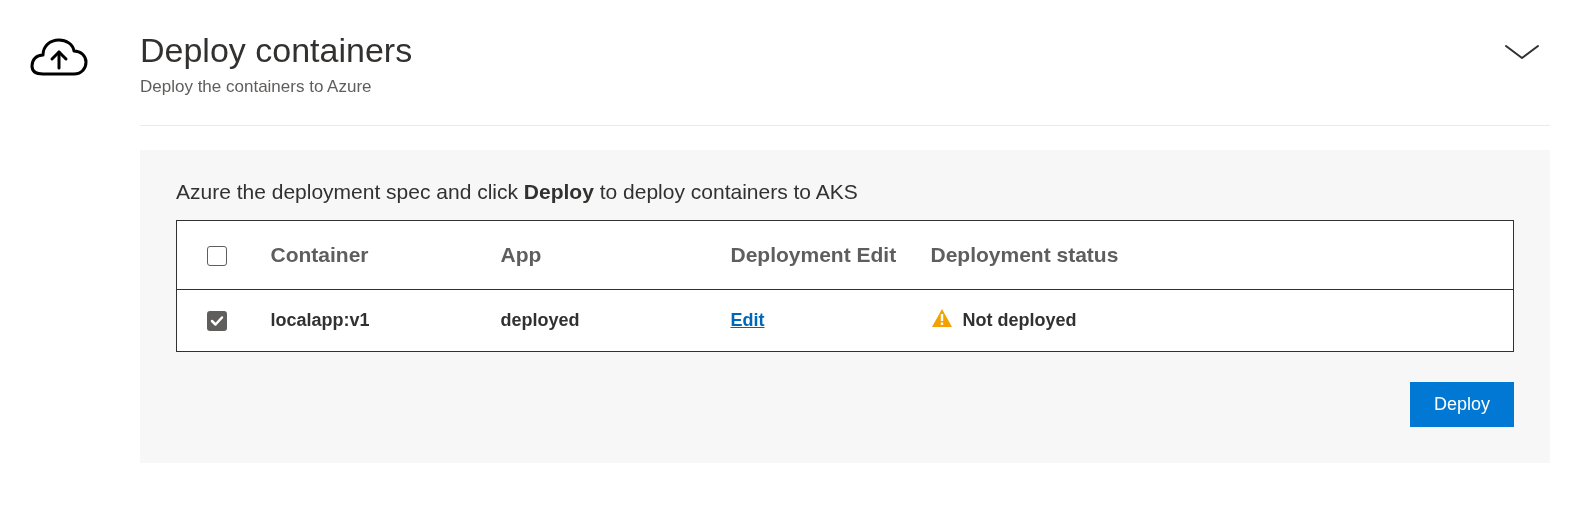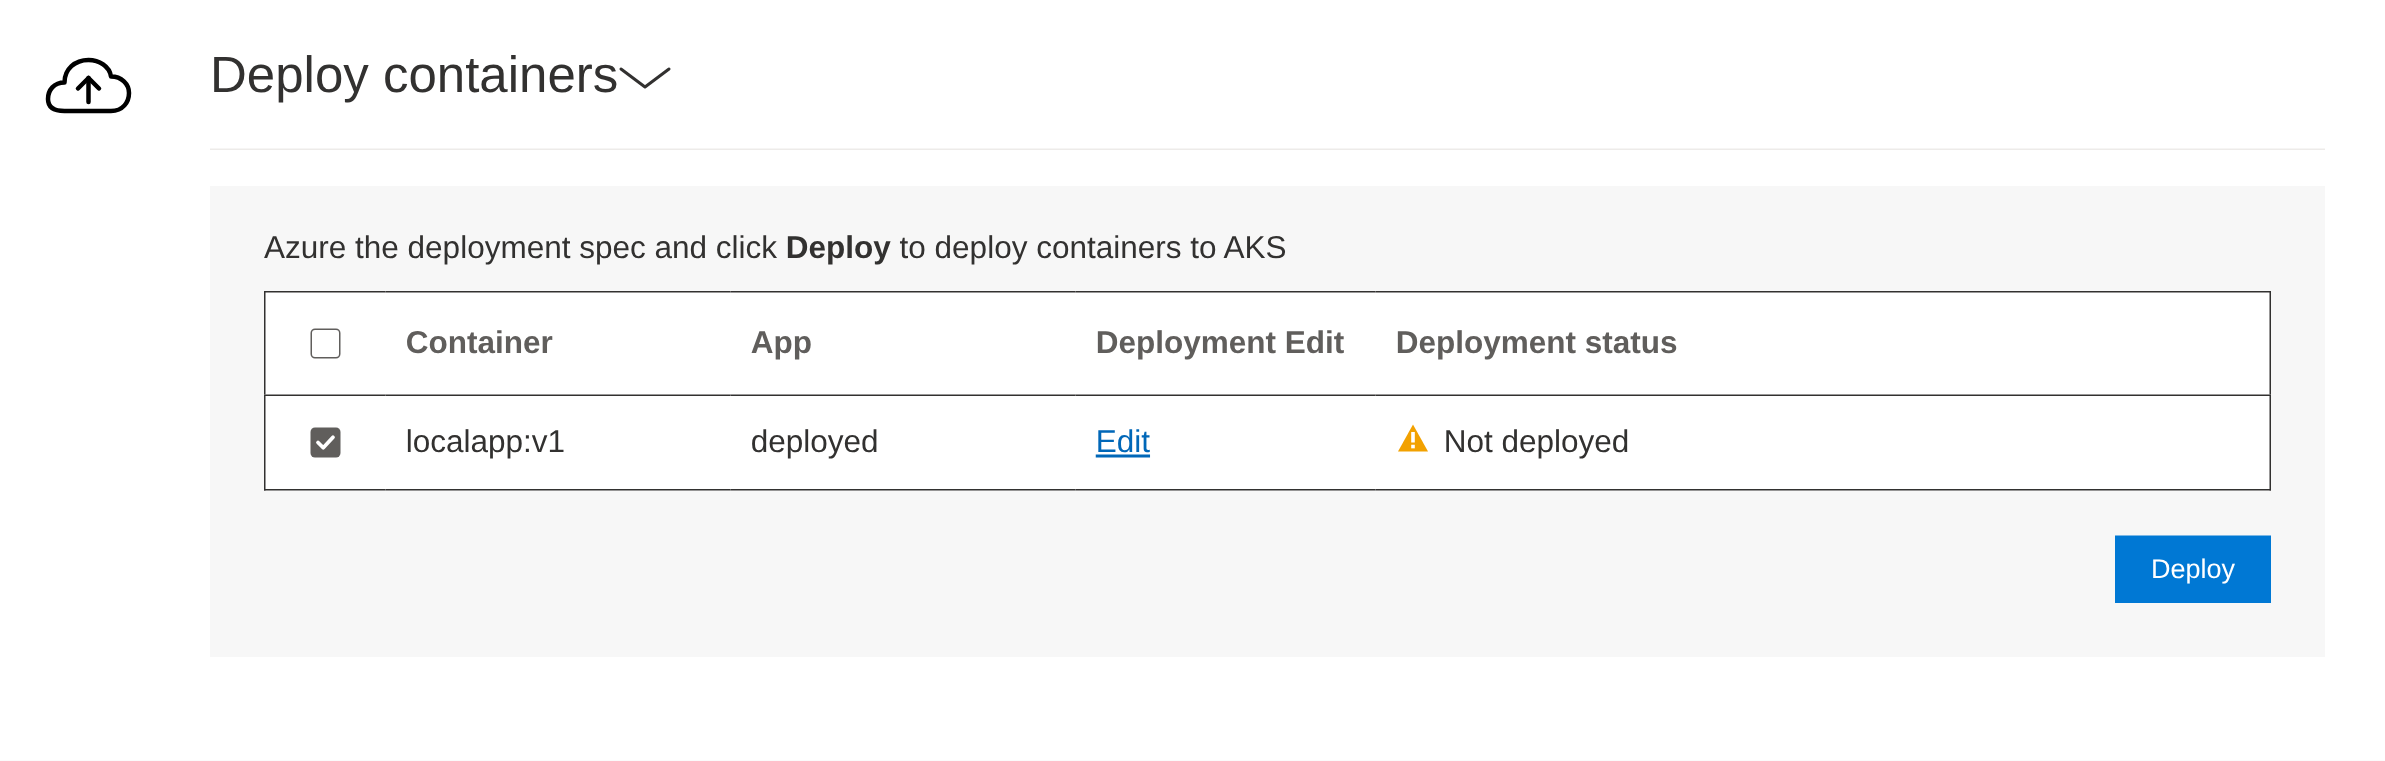--- a/index.html
+++ b/index.html
@@ -23,21 +23,21 @@
       flex-shrink: 0;
       padding-top: 8px;
     }
     .main {
       flex: 1;
       min-width: 0;
     }
     .header-row {
       display: flex;
       align-items: flex-start;
-      justify-content: flex-start;
+      justify-content: space-between;
     }
     .page-title {
       font-size: 34px;
       font-weight: 350;
       color: #323130;
       line-height: 1.2;
     }
     .page-subtitle {
       font-size: 17px;
       font-weight: 350;
@@ -80,22 +80,22 @@
     }
     .table th {
       text-align: left;
       font-weight: 600;
       font-size: 21px;
       color: #605e5c;
       padding: 22px 14px;
       vertical-align: middle;
     }
     .table td {
-      font-size: 21px;
-      font-weight: 400;
+      font-size: 18px;
+      font-weight: 700;
       color: #323130;
       padding: 18px 14px;
       vertical-align: middle;
     }
     .col-check {
       width: 80px;
       text-align: center !important;
     }
     .col-container { width: 230px; }
     .col-app { width: 230px; }
@@ -161,20 +161,21 @@
         <path d="M29 30 L29 14" stroke-linecap="round"></path>
         <path d="M22 21 L29 14 L36 21" stroke-linecap="round" stroke-linejoin="round"></path>
       </svg>
     </span>
   </div>
 
   <div class="main">
     <div class="header-row">
       <div>
         <h1 class="page-title">Deploy containers</h1>
+        <p class="page-subtitle">Deploy the containers to Azure</p>
       </div>
       <span class="chevron">
         <svg width="36" height="20" viewBox="0 0 36 20" fill="none" stroke="#323130" stroke-width="2">
           <path d="M2 4 L18 16 L34 4" stroke-linecap="round" stroke-linejoin="round"></path>
         </svg>
       </span>
     </div>
 
     <div class="divider"></div>
 

